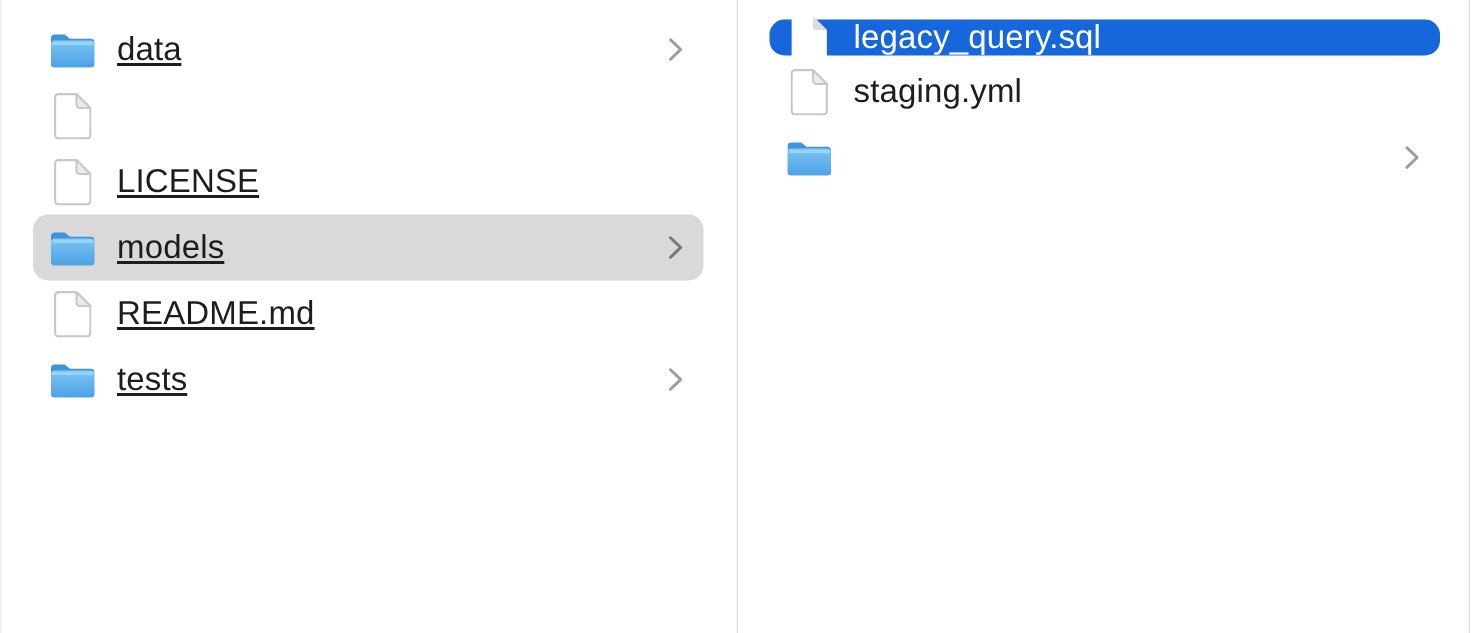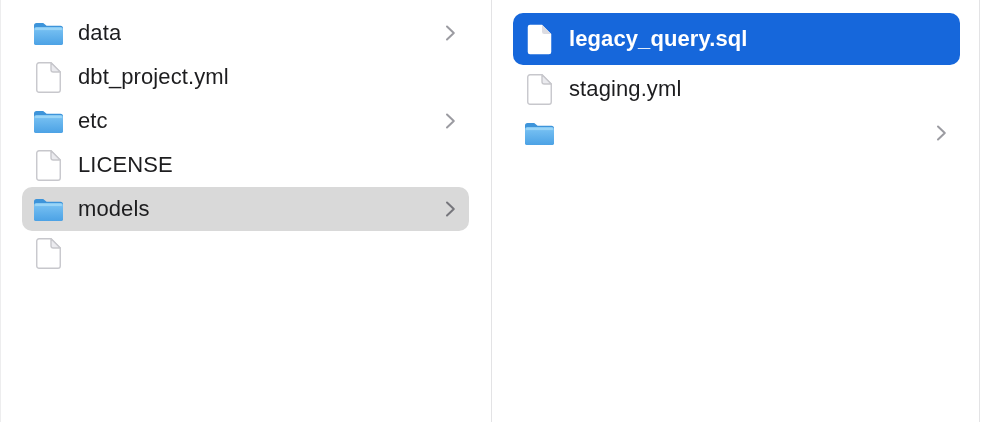--- a/index.html
+++ b/index.html
@@ -18,36 +18,36 @@
     color:var(--text);
     position:relative;
     border-left:1px solid #ededee;
   }
   .col{
     position:absolute;top:0;bottom:0;
     padding-top:11px;
     border-right:1px solid var(--divider);
     background:#fff;
   }
-  .col-1{left:0;width:491px;}
+  .col-1{left:0;width:491px;text-decoration:underline;}
   .col-2{left:492px;width:487px;}
   .col-3{left:980px;right:0;border-right:none;}
   .row{
     height:44px;
     display:flex;align-items:center;
     gap:15px;
     padding:0 13px 0 12px;
     margin:0 22px 0 21px;
     border-radius:10px;
   }
   .col-2 .row{margin:0 19px 0 20px;}
   .row.sel-secondary{background:var(--gray-sel);}
   .row.sel-primary{
     background:var(--blue);
-    height:52px;margin-top:2px;margin-bottom:2px;font-weight:bold;
+    height:24px;margin-top:2px;margin-bottom:2px;
   }
   .icon-slot{
     width:29px;height:32px;flex:0 0 29px;
     display:flex;align-items:center;justify-content:center;
   }
   .label{
     font-size:22px;
     letter-spacing:.1px;
     white-space:nowrap;
     overflow:hidden;
@@ -98,38 +98,21 @@
     </span>
   </div>
     <div class="row">
     <span class="icon-slot">
 
       <svg width="25" height="31" viewBox="0 0 25 31">
         <path class="file-page" d="M3 .75 H15 L24.25 10 V28 A2.25 2.25 0 0 1 22 30.25 H3 A2.25 2.25 0 0 1 .75 28 V3 A2.25 2.25 0 0 1 3 .75 Z"></path>
         <path class="file-fold" d="M15 .75 V7.75 A2.25 2.25 0 0 0 17.25 10 H24.25 Z"></path>
       </svg>
     </span>
-    <span class="label">dbt_project.yml</span>
-    <span class="chev" style="visibility: hidden;">
-      <svg width="11" height="18" viewBox="0 0 11 18">
-        <polyline points="2,2.5 8.8,9 2,15.5" fill="none" stroke="currentColor" stroke-width="2" stroke-linecap="round" stroke-linejoin="round"></polyline>
-      </svg>
-    </span>
-  </div>
-    <div class="row">
-    <span class="icon-slot">
-      <svg width="29" height="24" viewBox="0 0 29 24">
-        <path class="folder-tab" d="M0 4.5 A2.5 2.5 0 0 1 2.5 2 H9.2 L12.6 4.8 H26.5 A2.5 2.5 0 0 1 29 7.3 V21.5 A2.5 2.5 0 0 1 26.5 24 H2.5 A2.5 2.5 0 0 1 0 21.5 Z"></path>
-        <rect x="0" y="6" width="29" height="18" rx="2.5" fill="url(#folderGrad)"></rect>
-        <rect x="0.8" y="7" width="27.4" height="2" rx="1" fill="#9ed7f8" opacity="0.85"></rect>
-      </svg>
-
-    </span>
-    <span class="label">etc</span>
-    <span class="chev" style="visibility: visible;">
+    <span class="chev" style="visibility: hidden;">
       <svg width="11" height="18" viewBox="0 0 11 18">
         <polyline points="2,2.5 8.8,9 2,15.5" fill="none" stroke="currentColor" stroke-width="2" stroke-linecap="round" stroke-linejoin="round"></polyline>
       </svg>
     </span>
   </div>
     <div class="row">
     <span class="icon-slot">
 
       <svg width="25" height="31" viewBox="0 0 25 31">
         <path class="file-page" d="M3 .75 H15 L24.25 10 V28 A2.25 2.25 0 0 1 22 30.25 H3 A2.25 2.25 0 0 1 .75 28 V3 A2.25 2.25 0 0 1 3 .75 Z"></path>
@@ -160,21 +143,38 @@
     </span>
   </div>
     <div class="row">
     <span class="icon-slot">
 
       <svg width="25" height="31" viewBox="0 0 25 31">
         <path class="file-page" d="M3 .75 H15 L24.25 10 V28 A2.25 2.25 0 0 1 22 30.25 H3 A2.25 2.25 0 0 1 .75 28 V3 A2.25 2.25 0 0 1 3 .75 Z"></path>
         <path class="file-fold" d="M15 .75 V7.75 A2.25 2.25 0 0 0 17.25 10 H24.25 Z"></path>
       </svg>
     </span>
-    <span class="chev" style="visibility: hidden;">
+    <span class="label">README.md</span>
+    <span class="chev" style="visibility: hidden;">
+      <svg width="11" height="18" viewBox="0 0 11 18">
+        <polyline points="2,2.5 8.8,9 2,15.5" fill="none" stroke="currentColor" stroke-width="2" stroke-linecap="round" stroke-linejoin="round"></polyline>
+      </svg>
+    </span>
+  </div>
+    <div class="row">
+    <span class="icon-slot">
+      <svg width="29" height="24" viewBox="0 0 29 24">
+        <path class="folder-tab" d="M0 4.5 A2.5 2.5 0 0 1 2.5 2 H9.2 L12.6 4.8 H26.5 A2.5 2.5 0 0 1 29 7.3 V21.5 A2.5 2.5 0 0 1 26.5 24 H2.5 A2.5 2.5 0 0 1 0 21.5 Z"></path>
+        <rect x="0" y="6" width="29" height="18" rx="2.5" fill="url(#folderGrad)"></rect>
+        <rect x="0.8" y="7" width="27.4" height="2" rx="1" fill="#9ed7f8" opacity="0.85"></rect>
+      </svg>
+
+    </span>
+    <span class="label">tests</span>
+    <span class="chev" style="visibility: visible;">
       <svg width="11" height="18" viewBox="0 0 11 18">
         <polyline points="2,2.5 8.8,9 2,15.5" fill="none" stroke="currentColor" stroke-width="2" stroke-linecap="round" stroke-linejoin="round"></polyline>
       </svg>
     </span>
   </div>
   </div>
 <div class="col col-2">
     <div class="row sel-primary">
     <span class="icon-slot">
 

